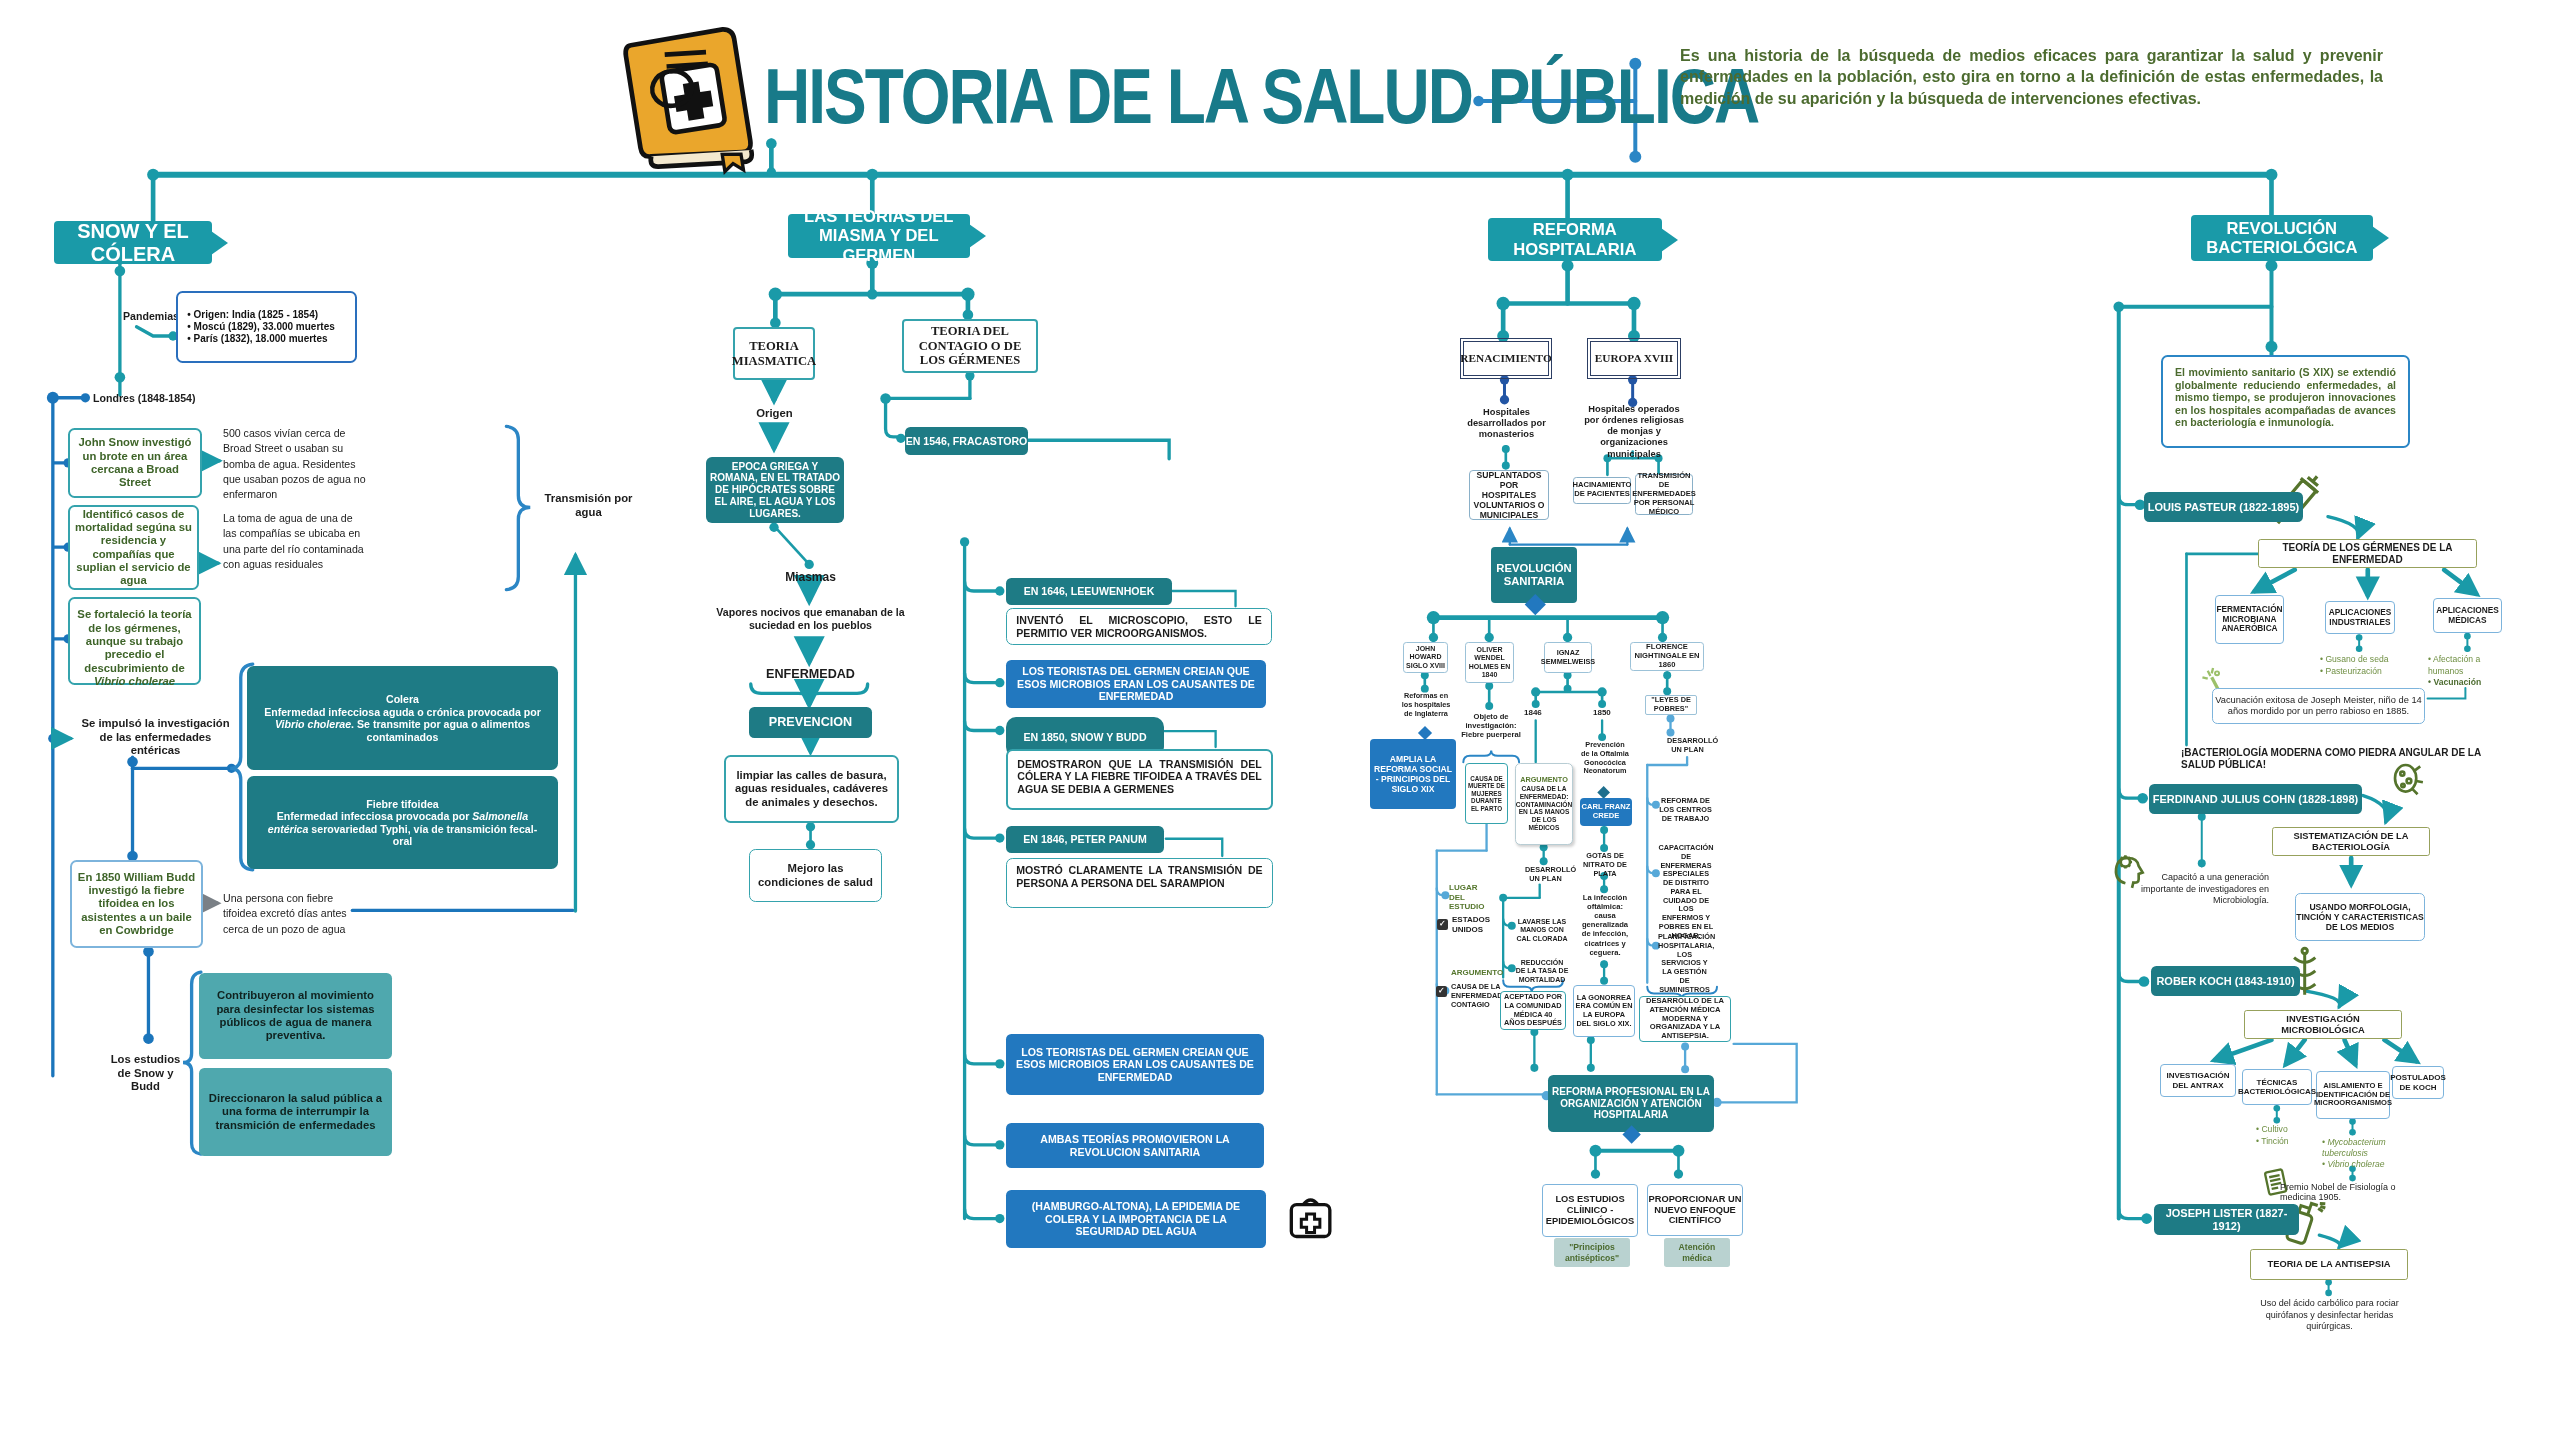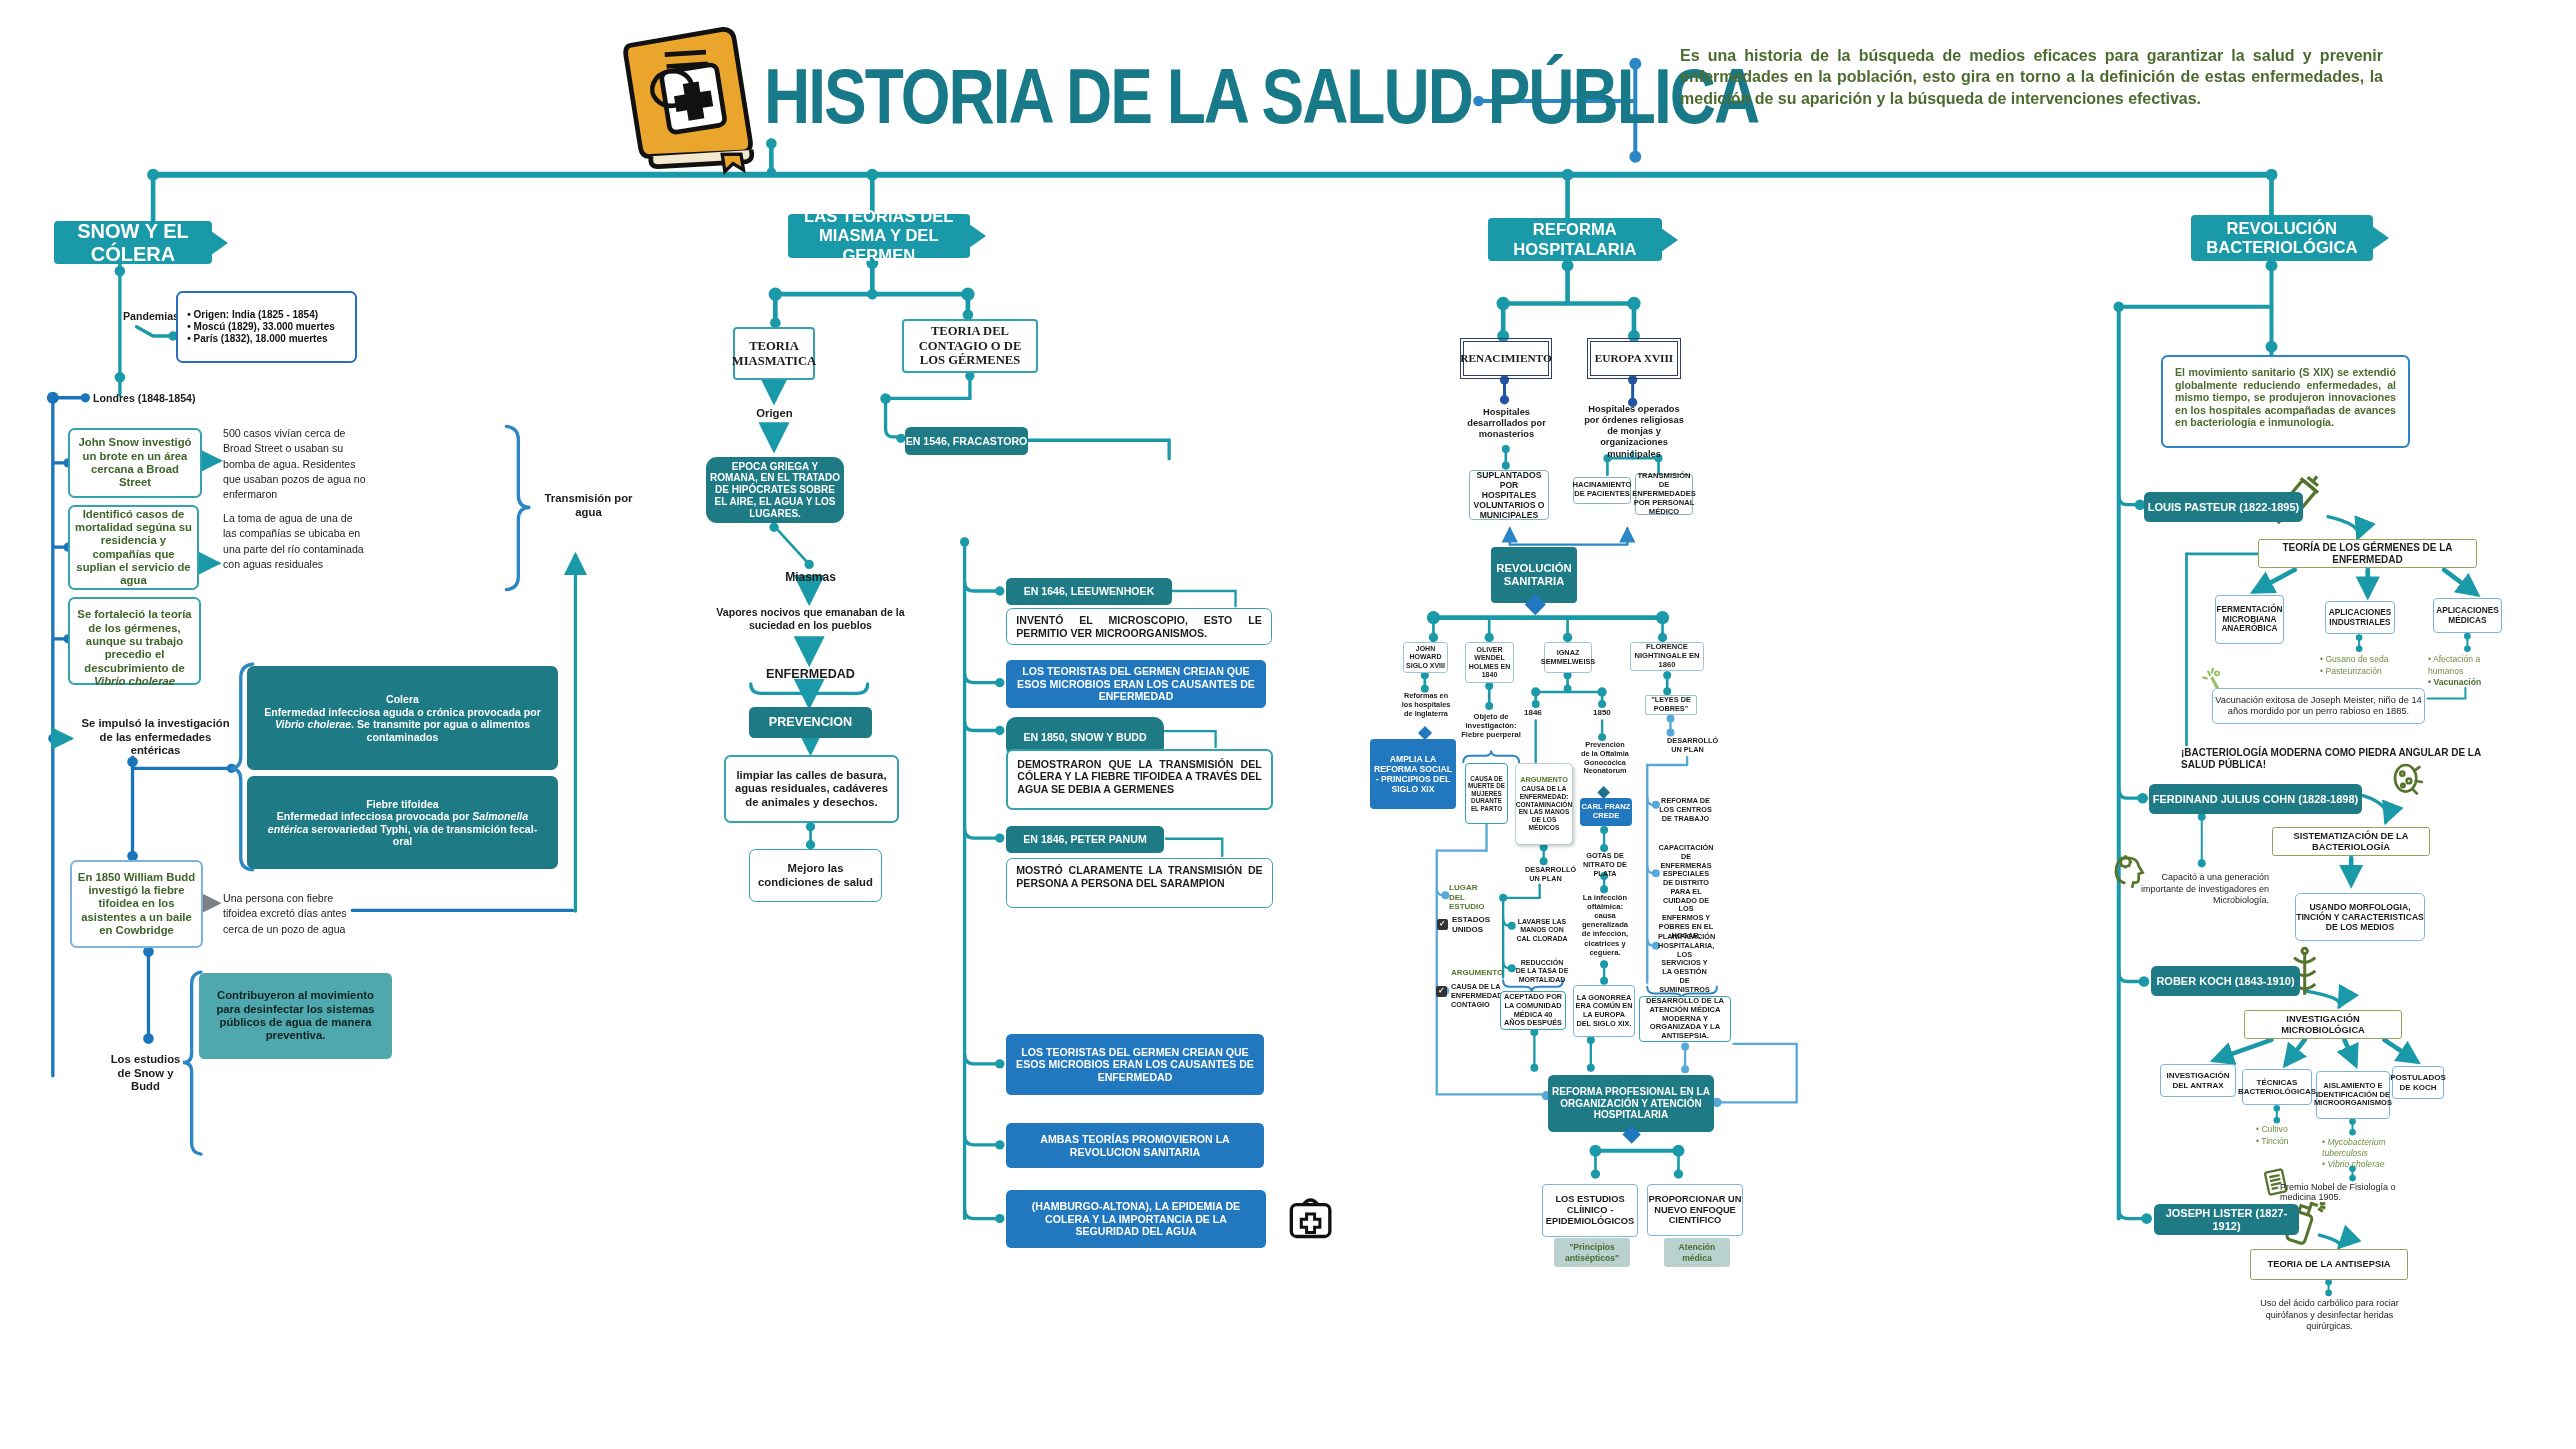--- a/index.html
+++ b/index.html
@@ -515,26 +515,27 @@
   <div><span>Enfermedad infecciosa aguda o crónica provocada por </span><span class="it">Vibrio cholerae</span><span>. Se transmite por agua o alimentos contaminados</span></div>
 </div>
 <div class="bx dkt" style="left:247px;top:776px;width:311px;height:93px;font-size:10.6px;padding:5.3px 13.3px;">
   <div>Fiebre tifoidea</div>
   <div><span>Enfermedad infecciosa provocada por </span><span class="it">Salmonella entérica</span><span> serovariedad Typhi, vía de transmición fecal-oral</span></div>
 </div>
 <div class="bx grn" style="left:70px;top:860px;width:133px;height:88px;font-size:11.3px;background:#fff;border:2px solid #7db4dc;padding:4px;">En 1850 William Budd investigó la fiebre tifoidea en los asistentes a un baile en Cowbridge</div>
 <div class="abs blk" style="left:223px;top:891px;width:130px;height:60px;font-size:10.6px;line-height:1.45;">Una persona con fiebre tifoidea excretó días antes cerca de un pozo de agua</div>
 <div class="lbl" style="left:105px;top:1053px;width:81px;font-size:11.3px;text-align:center;">Los estudios de Snow y Budd</div>
 <div class="bx ltt" style="left:199px;top:973px;width:193px;height:86px;font-size:11.3px;padding:5.3px;">Contribuyeron al movimiento para desinfectar los sistemas públicos de agua de manera preventiva.</div>
+<div class="bx ltt" style="left:199px;top:1068px;width:193px;height:88px;font-size:11.3px;padding:5.3px;">Direccionaron la salud pública a una forma de interrumpir la transmición de enfermedades</div>
 
 <div class="hdr" style="left:788px;top:214px;width:171px;height:44px;font-size:16.6px;padding:0 5.3px;">LAS TEORÍAS DEL MIASMA Y DEL GERMEN</div>
 <div class="bx wb serifb blk" style="left:733px;top:327px;width:82px;height:53px;font-size:12.6px;border-radius:4px;">TEORIA MIASMATICA</div>
 <div class="bx wb serifb blk" style="left:902px;top:319px;width:136px;height:54px;font-size:12.6px;border-radius:4px;padding:2.7px;">TEORIA DEL CONTAGIO O DE LOS GÉRMENES</div>
 <div class="lbl" style="left:756px;top:407px;width:37px;font-size:11.3px;text-align:center;">Origen</div>
-<div class="bx dkt" style="left:706px;top:457px;width:138px;height:66px;font-size:10px;padding:4px;border-radius:11px;">EPOCA GRIEGA Y ROMANA, EN EL TRATADO DE HIPÓCRATES SOBRE EL AIRE, EL AGUA Y LOS LUGARES.</div>
+<div class="bx dkt" style="left:706px;top:457px;width:138px;height:66px;font-size:10px;padding:4px;border-radius:6px;">EPOCA GRIEGA Y ROMANA, EN EL TRATADO DE HIPÓCRATES SOBRE EL AIRE, EL AGUA Y LOS LUGARES.</div>
 <div class="lbl" style="left:784px;top:570px;width:53px;font-size:12px;text-align:center;">Miasmas</div>
 <div class="lbl" style="left:714px;top:606px;width:193px;font-size:10.6px;text-align:center;">Vapores nocivos que emanaban de la suciedad en los pueblos</div>
 <div class="lbl" style="left:764px;top:667px;width:93px;font-size:12.6px;text-align:center;">ENFERMEDAD</div>
 <div class="bx dkt" style="left:749px;top:707px;width:123px;height:31px;font-size:12.6px;border-radius:5.3px;">PREVENCION</div>
 <div class="bx wb blk" style="left:724px;top:755px;width:175px;height:68px;font-size:11.3px;padding:4px;">limpiar las calles de basura, aguas residuales, cadáveres de animales y desechos.</div>
 <div class="bx wb blk" style="left:749px;top:849px;width:133px;height:53px;font-size:11.3px;padding:4px;border:1.3px solid #35a3ad;">Mejoro las condiciones de salud</div>
 
 <div class="bx dkt" style="left:905px;top:427px;width:123px;height:28px;font-size:10.6px;border-radius:5.3px;">EN 1546, FRACASTORO</div>
 <div class="bx dkt" style="left:1006px;top:578px;width:166px;height:26.6px;font-size:10.6px;border-radius:5.3px;">EN 1646,  LEEUWENHOEK</div>
 <div class="bx wb blk jus" style="left:1006px;top:608px;width:266px;height:37px;font-size:10.6px;padding:5.3px 9.3px;border:1.3px solid #35a3ad;">INVENTÓ EL MICROSCOPIO, ESTO LE PERMITIO VER MICROORGANISMOS.</div>

